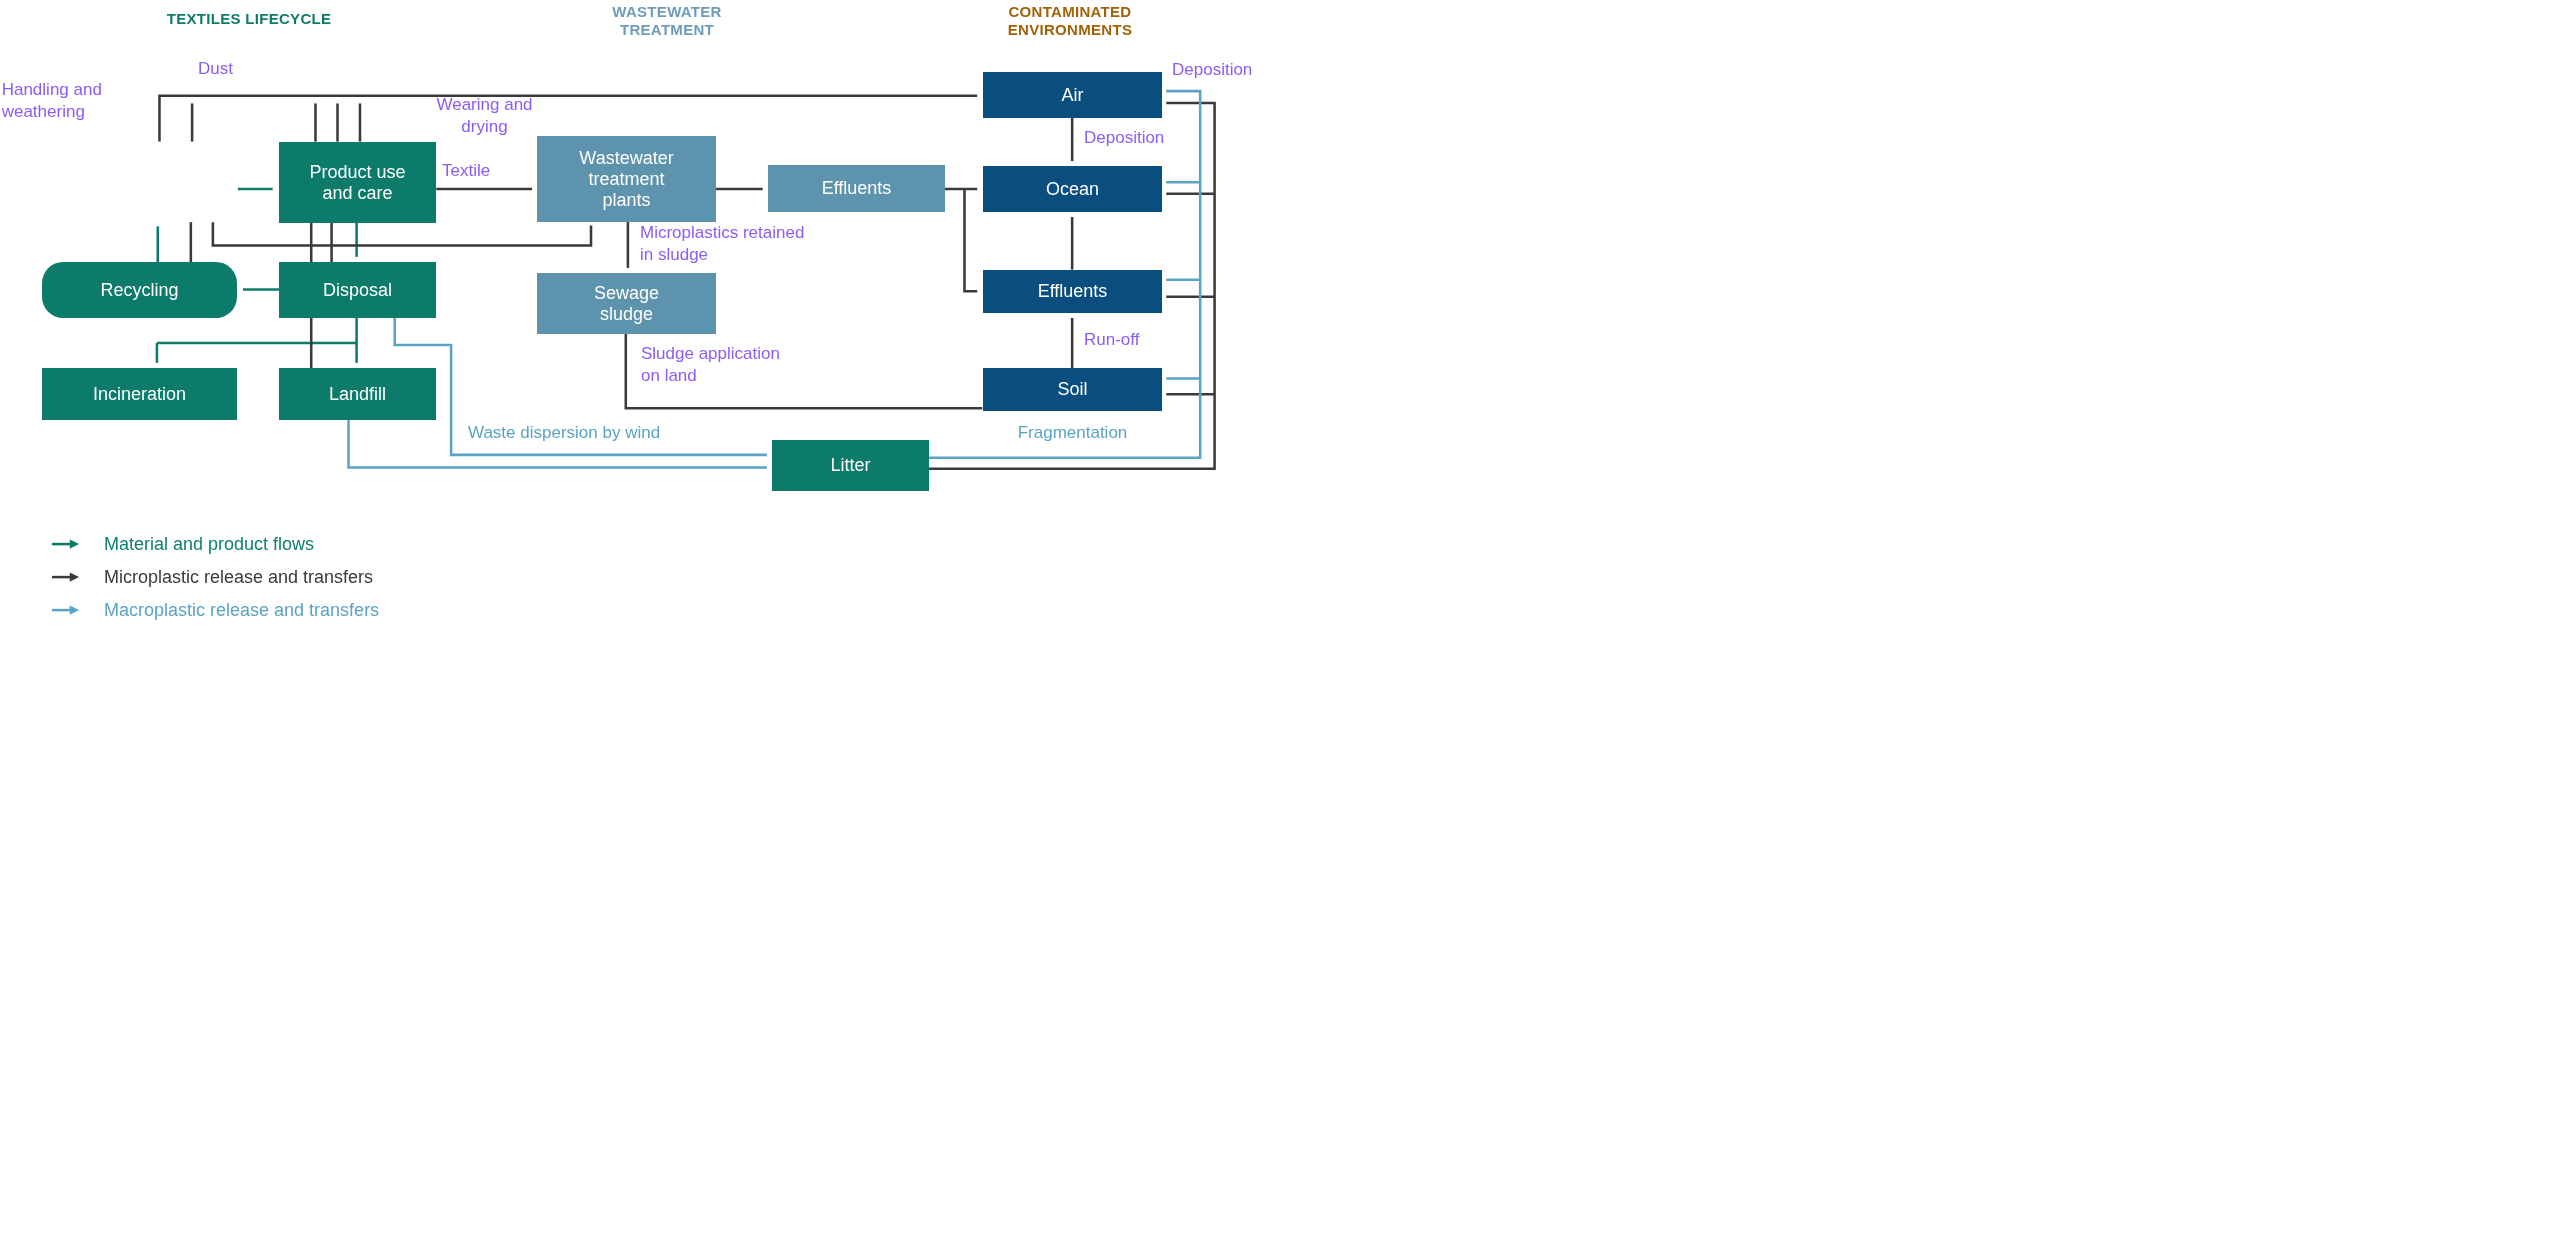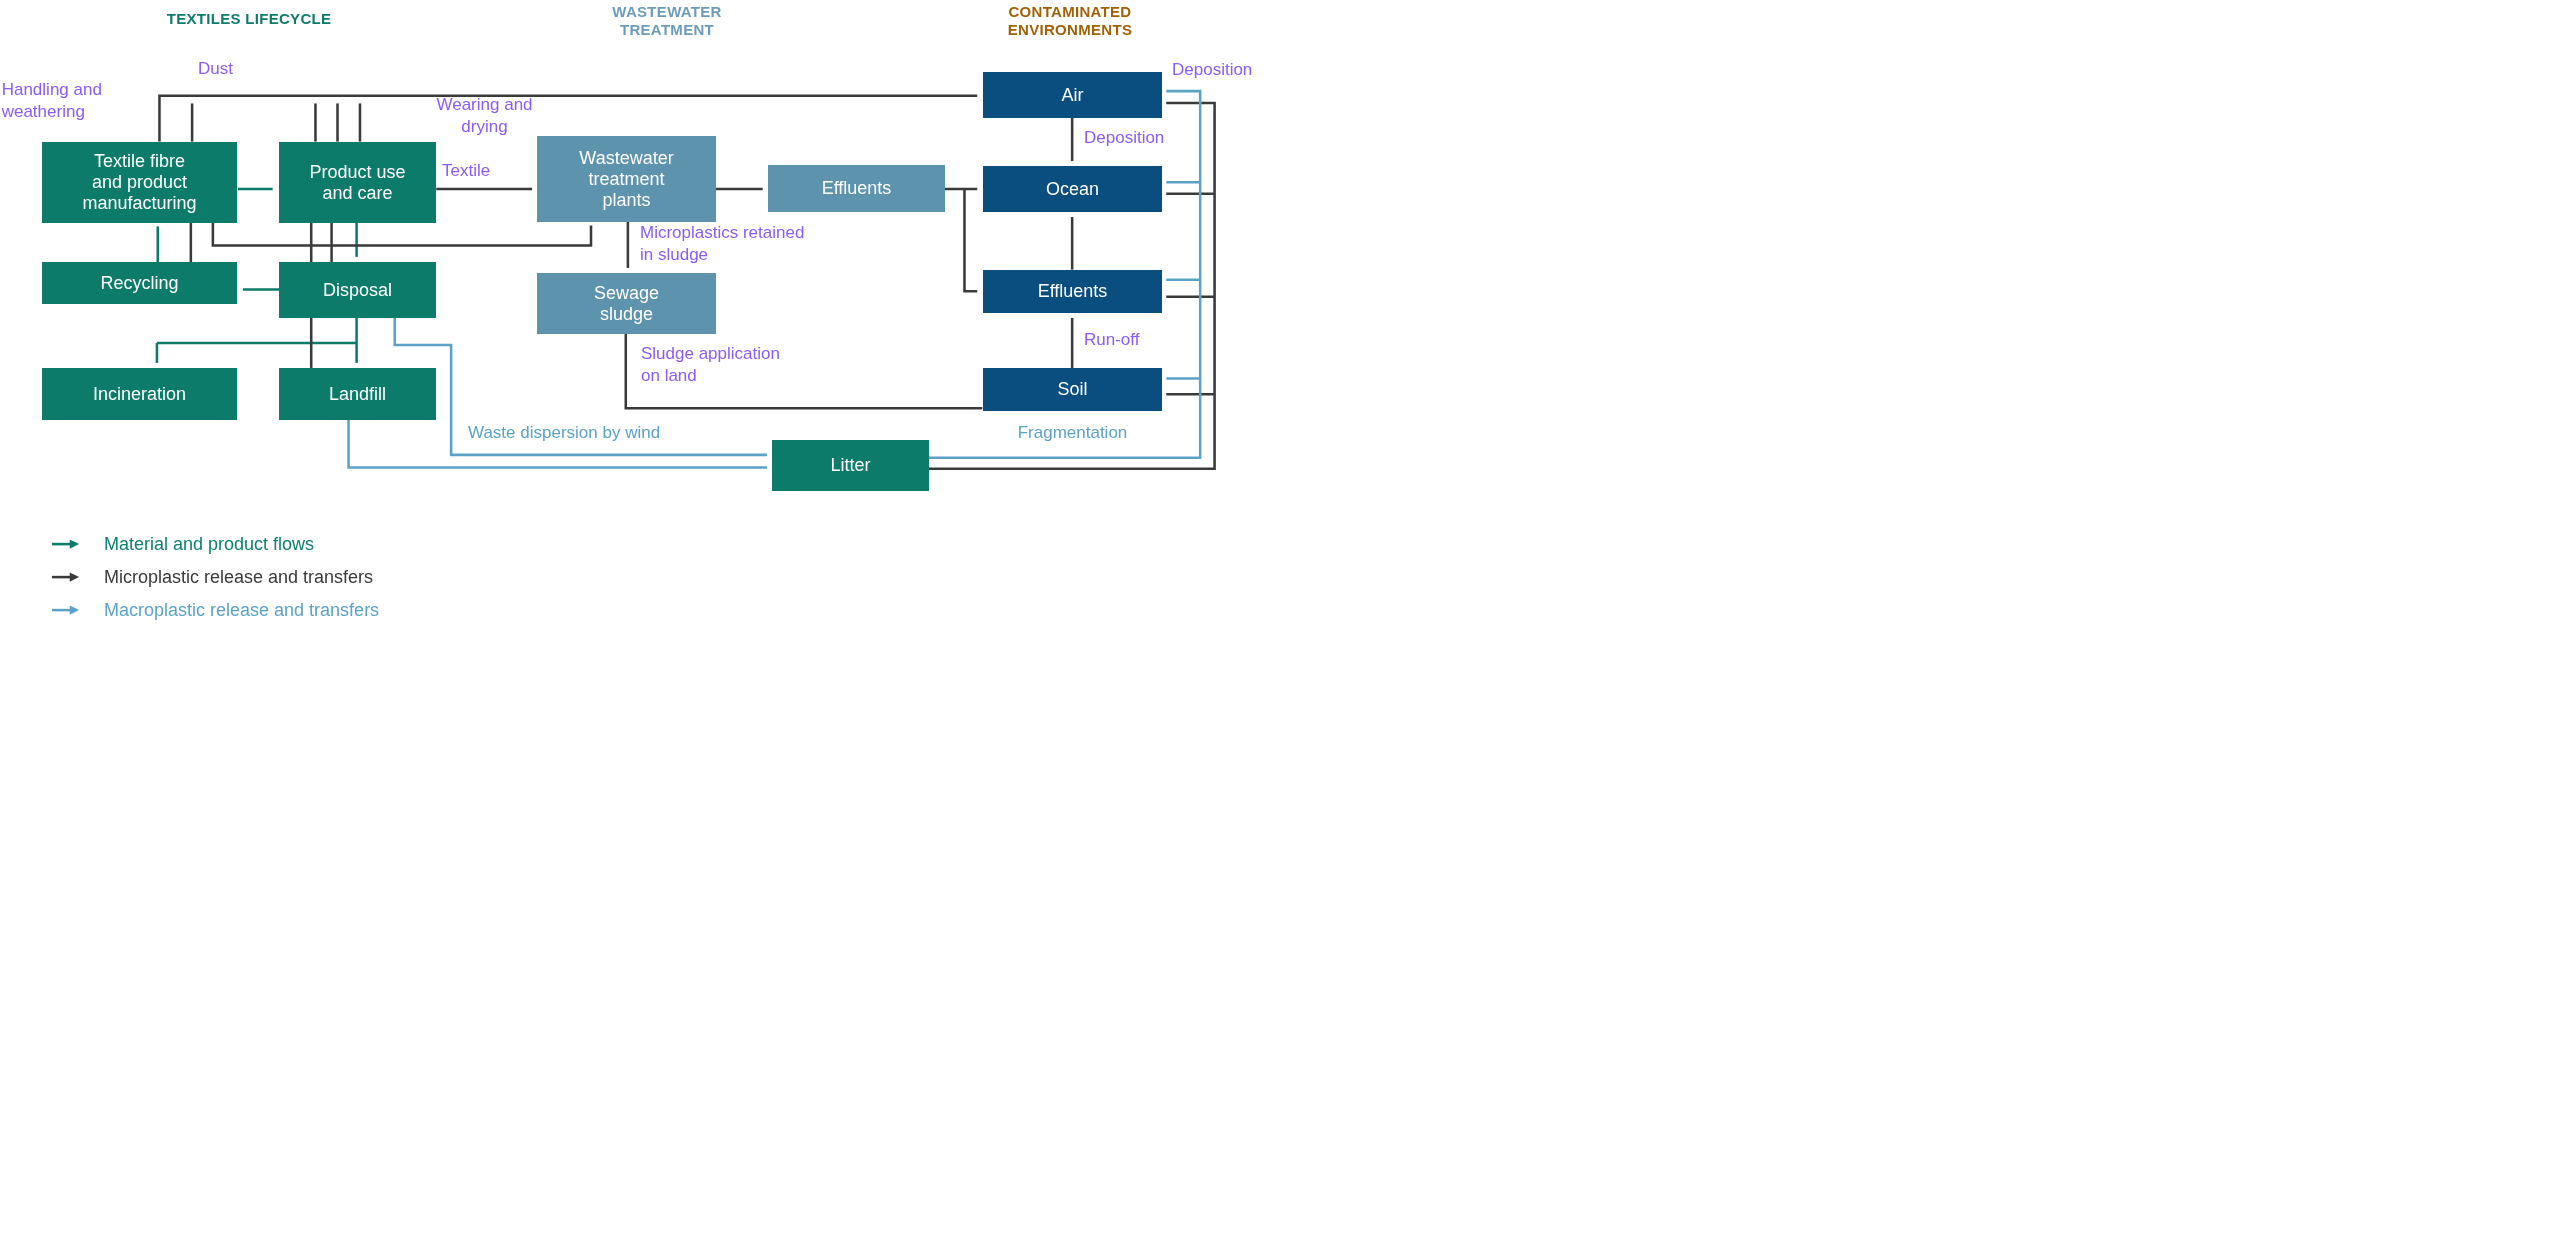--- a/index.html
+++ b/index.html
@@ -87,32 +87,29 @@
     <path class="stroke-blue" marker-end="url(#ah-blue)" d="M1415,330 H1375"></path>
     <path class="stroke-blue" marker-end="url(#ah-blue)" d="M1415,446.5 H1375"></path>
   </svg>
 
   <div class="hdr green" style="left:249px;top:10.2px;">TEXTILES LIFECYCLE</div>
   <div class="hdr steel" style="left:667px;top:3.4px;">WASTEWATER
 TREATMENT</div>
   <div class="hdr navy" style="left:1070px;top:3.4px;">CONTAMINATED
 ENVIRONMENTS</div>
 
-  <div class="node green" style="left:42px;top:142px;width:195px;height:81px;">Textile fibre
-and product
-manufacturing</div>
   <div class="node green" style="left:279px;top:142px;width:157px;height:81px;">Product use
 and care</div>
   <div class="node steel" style="left:537px;top:136px;width:179px;height:86px;">Wastewater
 treatment
 plants</div>
   <div class="node steel" style="left:768px;top:165px;width:177px;height:47px;">Effluents</div>
   <div class="node navy" style="left:983px;top:72px;width:179px;height:46px;">Air</div>
   <div class="node navy" style="left:983px;top:166px;width:179px;height:46px;">Ocean</div>
-  <div class="node green" style="left:42px;top:262px;width:195px;height:42px;">Recycling</div>
+  <div class="node green" style="left:42px;top:262px;width:195px;height:56px;border-radius:21px;">Recycling</div>
   <div class="node green" style="left:279px;top:262px;width:157px;height:56px;">Disposal</div>
   <div class="node steel" style="left:537px;top:273px;width:179px;height:61px;">Sewage
 sludge</div>
   <div class="node navy" style="left:983px;top:270px;width:179px;height:43px;">Effluents</div>
   <div class="node green" style="left:42px;top:368px;width:195px;height:52px;">Incineration</div>
   <div class="node green" style="left:279px;top:368px;width:157px;height:52px;">Landfill</div>
   <div class="node navy" style="left:983px;top:368px;width:179px;height:43px;">Soil</div>
   <div class="node green" style="left:772px;top:440px;width:157px;height:51px;">Litter</div>
 
   <div class="lbl" style="left:198px;top:58px;">Dust</div>

